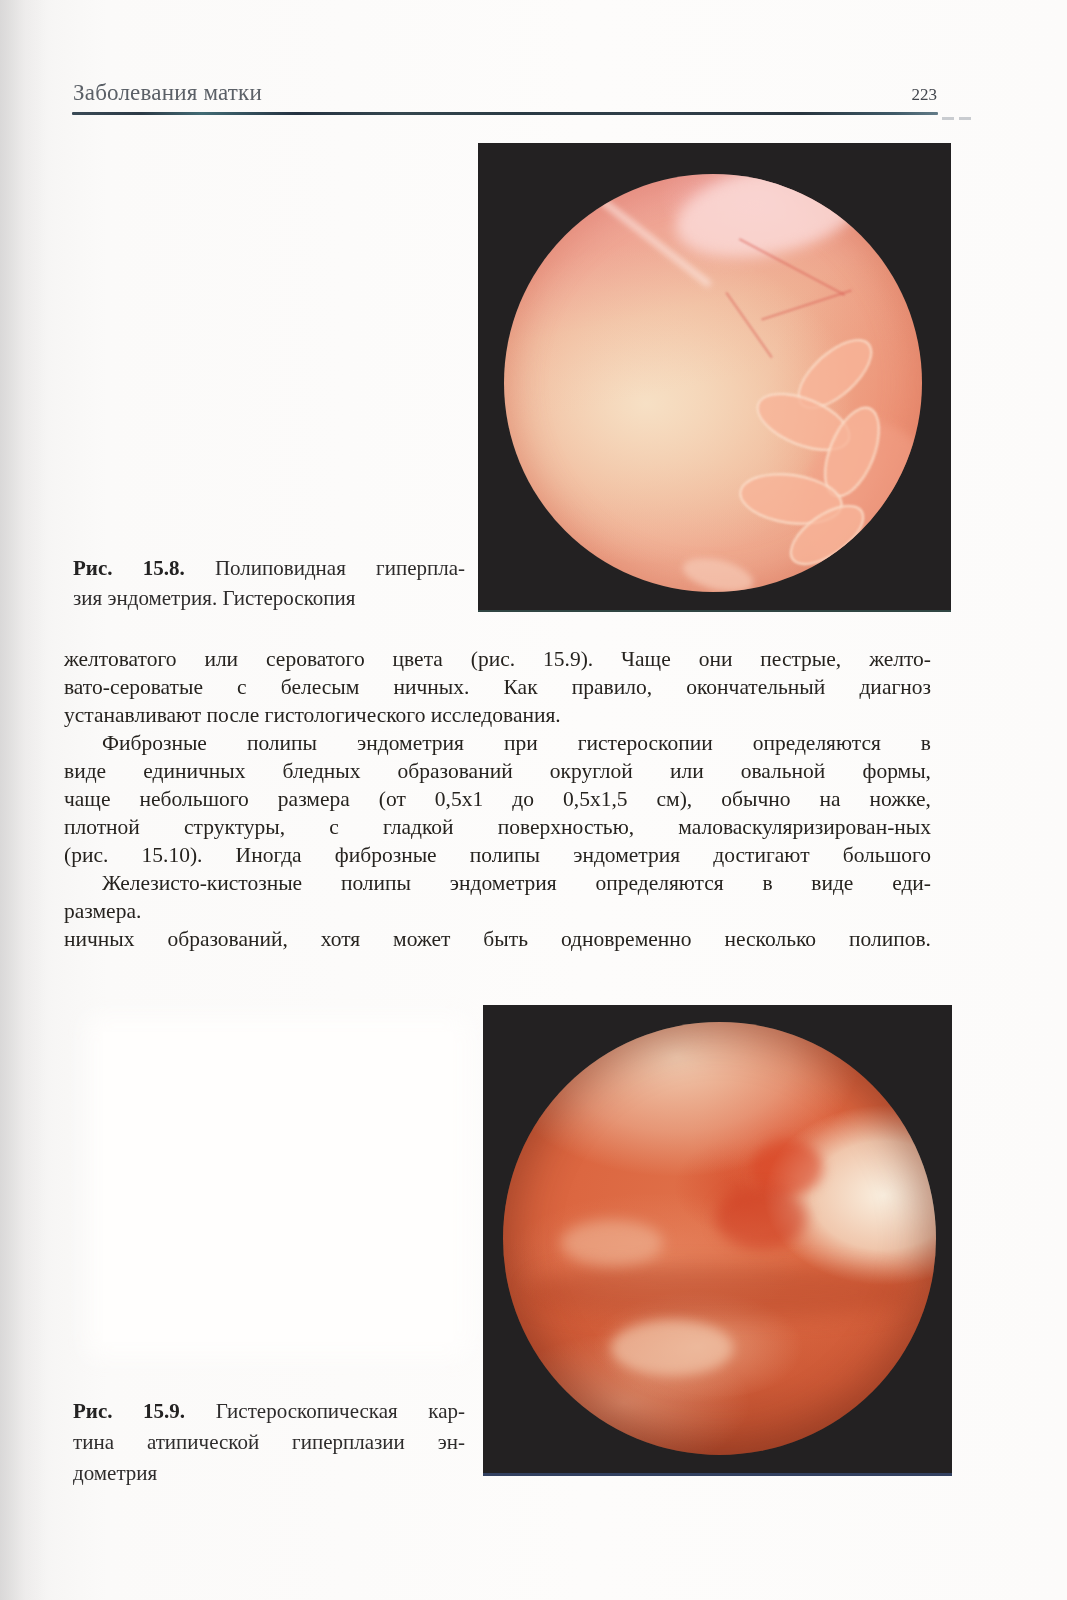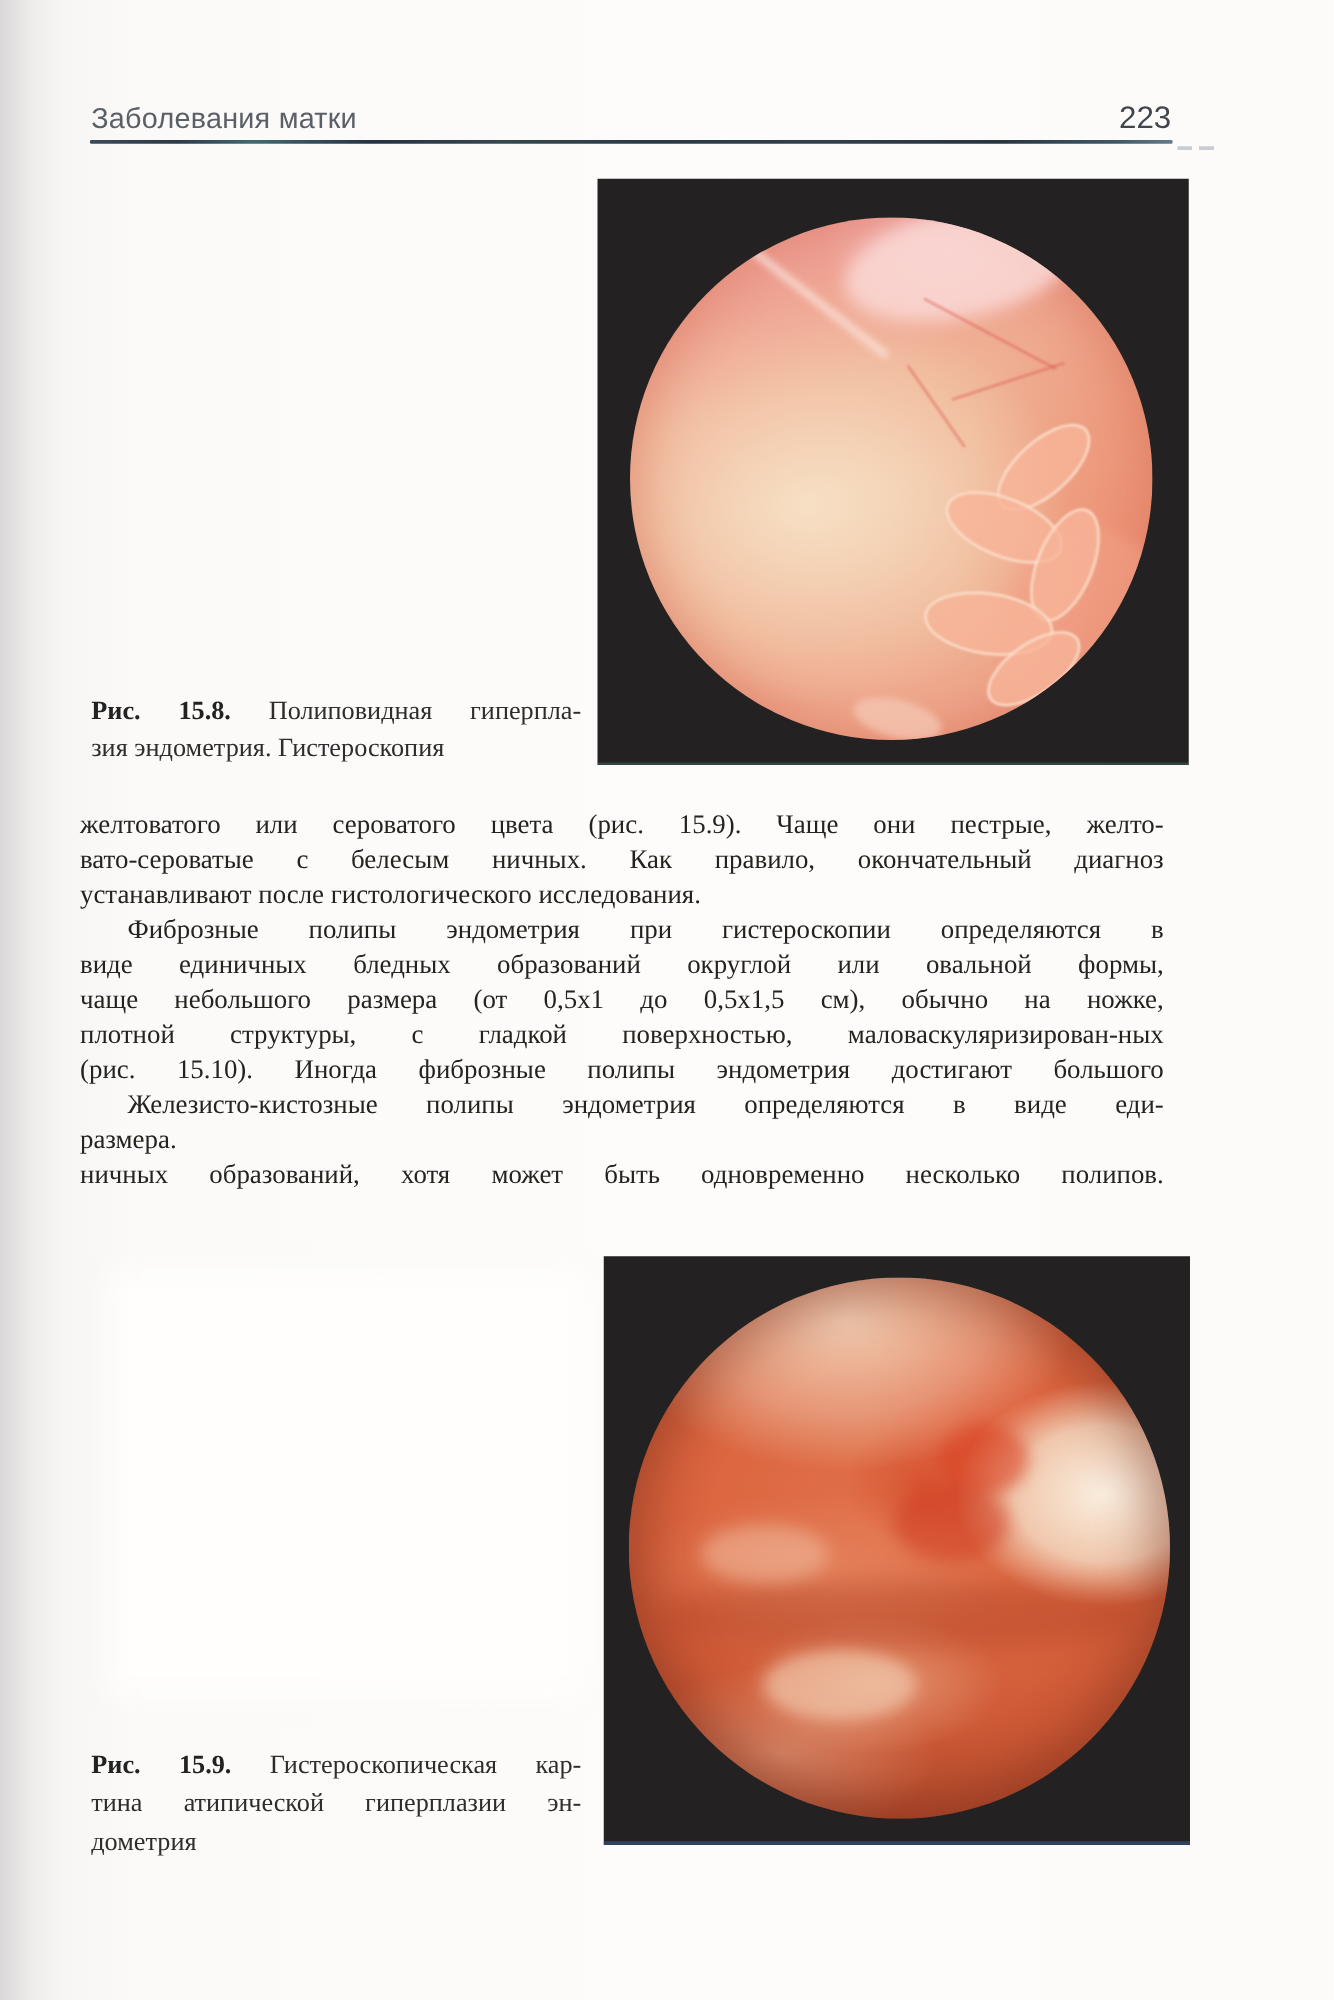--- a/index.html
+++ b/index.html
@@ -5,23 +5,23 @@
   html,body{margin:0;padding:0;background:#ffffff;}
   .page{
     position:relative;width:1067px;height:1600px;overflow:hidden;
     font-family:"Liberation Serif",serif;color:#252321;
     background:linear-gradient(90deg,#e9e8e8 0%,#f1f0ef 2%,#f7f6f5 5%,#fbfaf9 10%,#fdfcfb 55%,#fcfbfa 100%);
   }
   .left-shadow{position:absolute;left:0;top:0;width:46px;height:1600px;
     background:linear-gradient(90deg,rgba(205,203,203,0.55),rgba(225,223,223,0.25) 55%,transparent);}
   
   .running-head{position:absolute;left:73px;top:80px;width:864px;display:flex;
-    justify-content:space-between;align-items:baseline;font-family:Liberation Sans, sans-serif;}
+    justify-content:space-between;align-items:baseline;font-family:Liberation Serif, serif;}
   .head-title{font-size:23px;color:#5b6067;letter-spacing:0.2px;}
-  .head-page{font-size:25px;color:#41454c;text-align:center;}
+  .head-page{font-size:17px;color:#41454c;text-align:center;}
   .head-rule{position:absolute;left:72px;top:112px;width:866px;height:3px;border-radius:1px;
     background:linear-gradient(90deg,#3a4a56 0%,#2c3a46 8%,#416a74 15%,#253241 26%,#35474f 38%,#2a3a44 52%,#313f4a 68%,#28343e 84%,#3f5a68 95%,#637c88 100%);}
   .rule-ticks{position:absolute;left:942px;top:117px;width:34px;height:3px;
     background:repeating-linear-gradient(90deg,#c9ccd0 0 12px,transparent 12px 17px);}
   
   .figure-box{position:absolute;background:#232122;}
   #fig1{left:478px;top:143px;width:473px;height:467px;border-bottom:2px solid rgba(74,140,128,0.35);}
   #fig2{left:483px;top:1005px;width:469px;height:468px;border-bottom:3px solid rgba(70,105,175,0.45);}
   .scope-circle{position:absolute;border-radius:50%;overflow:hidden;}
   #circle1{left:26px;top:31px;width:418px;height:418px;

